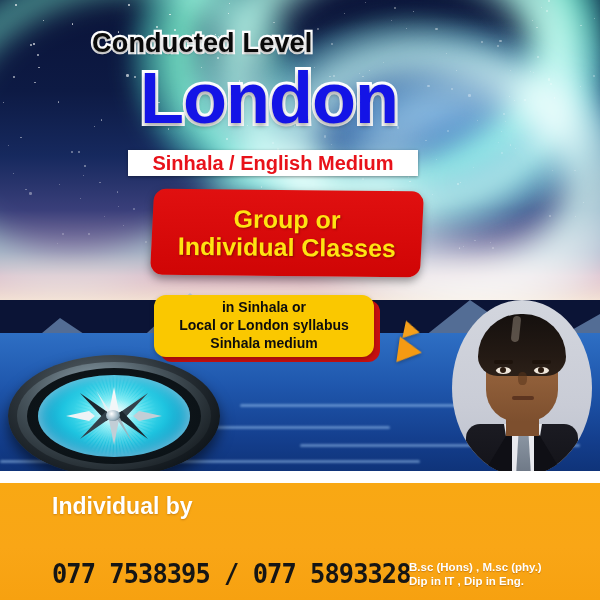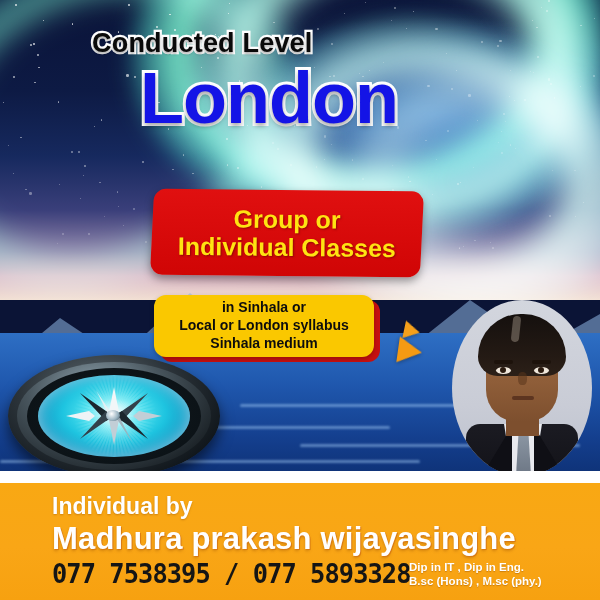--- a/index.html
+++ b/index.html
@@ -360,20 +360,23 @@
     <div class="icestripe" style="left:20px;bottom:92px;width:180px;"></div>
     <div class="icestripe" style="left:240px;bottom:76px;width:260px;"></div>
     <div class="icestripe" style="left:60px;bottom:54px;width:330px;"></div>
     <div class="icestripe" style="left:300px;bottom:36px;width:280px;"></div>
     <div class="icestripe" style="left:0px;bottom:20px;width:420px;"></div>
   </div>
 
   <div class="adv">Conducted Level</div>
   <div class="physics">London</div>
 
+  <div class="medium-band">
+    <div class="medium-text">Sinhala / English Medium</div>
+  </div>
 
   <div class="redbox">
     <div class="redbox-inner">
       <span>Group or</span>
       <span>Individual Classes</span>
     </div>
   </div>
 
   <div class="yellowshadow"></div>
   <div class="yellowbox">
@@ -490,20 +493,19 @@
     <div class="p-eye" style="left:82px;top:67px;"></div>
     <div class="p-pupil" style="left:48px;top:67px;"></div>
     <div class="p-pupil" style="left:86px;top:67px;"></div>
     <div class="p-nose"></div>
     <div class="p-mouth"></div>
   </div>
 
   <div class="whitegap"></div>
   <div class="footer"></div>
   <div class="cond">Individual by</div>
-  <div class="tutor">Madhura prakash wijayasinghe</div>
   <div class="phones">077 7538395 / 077 5893328</div>
   <div class="quals">
+    <div>B.sc (Hons) , M.sc (phy.)</div>
     <div>Dip in IT , Dip in Eng.</div>
-    <div>B.sc (Hons) , M.sc (phy.)</div>
   </div>
 
 </div>
 
 </body></html>

